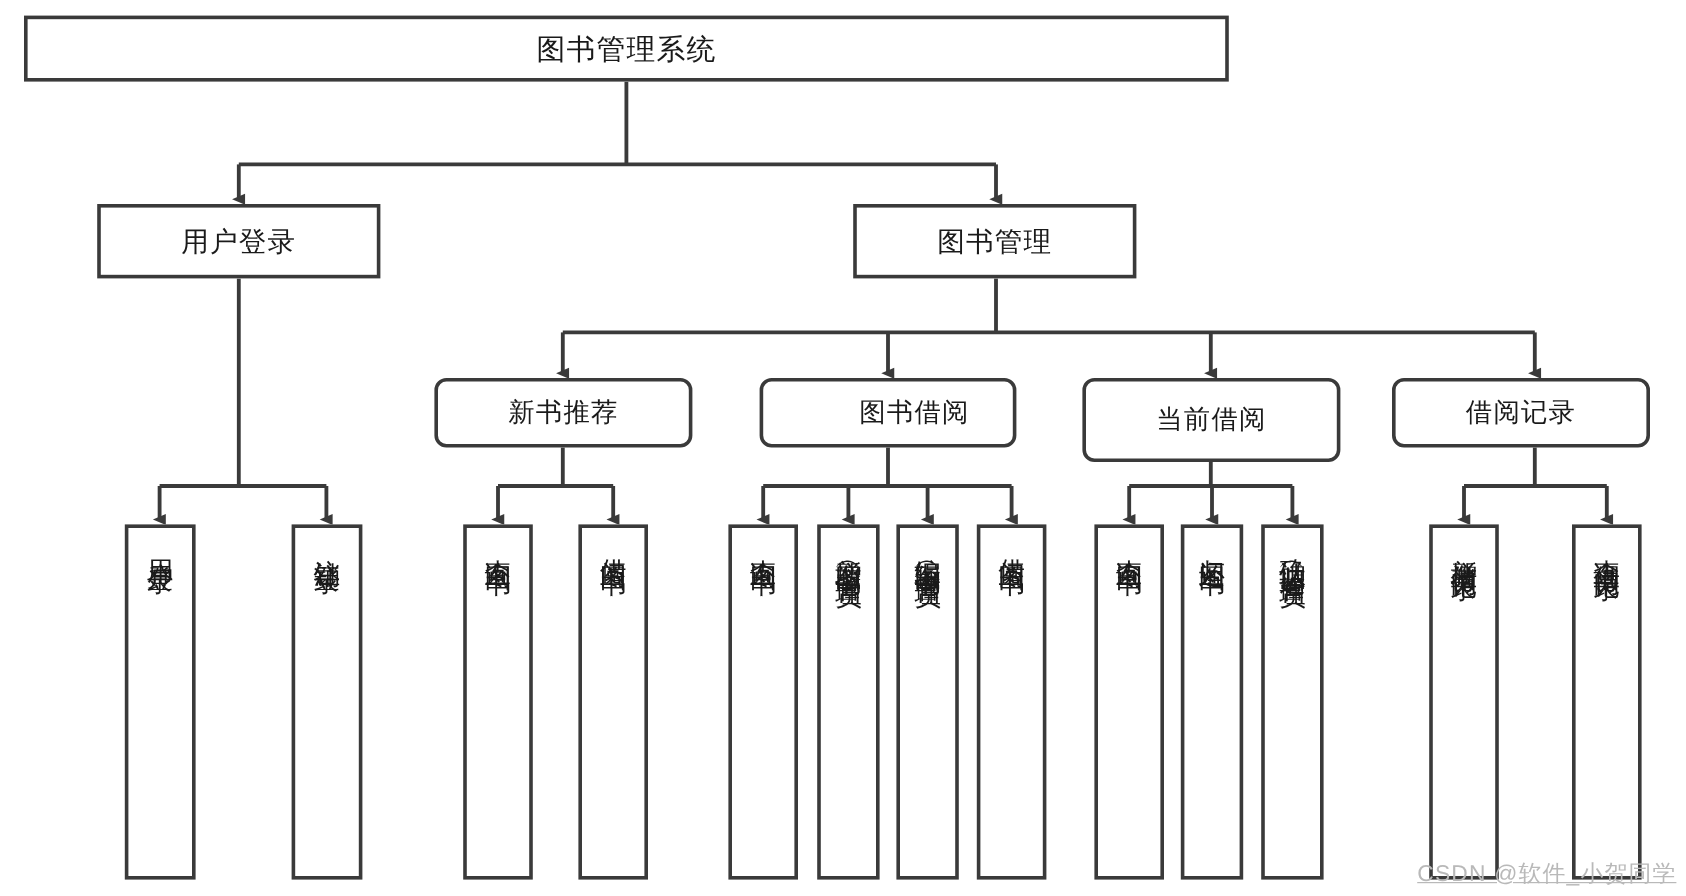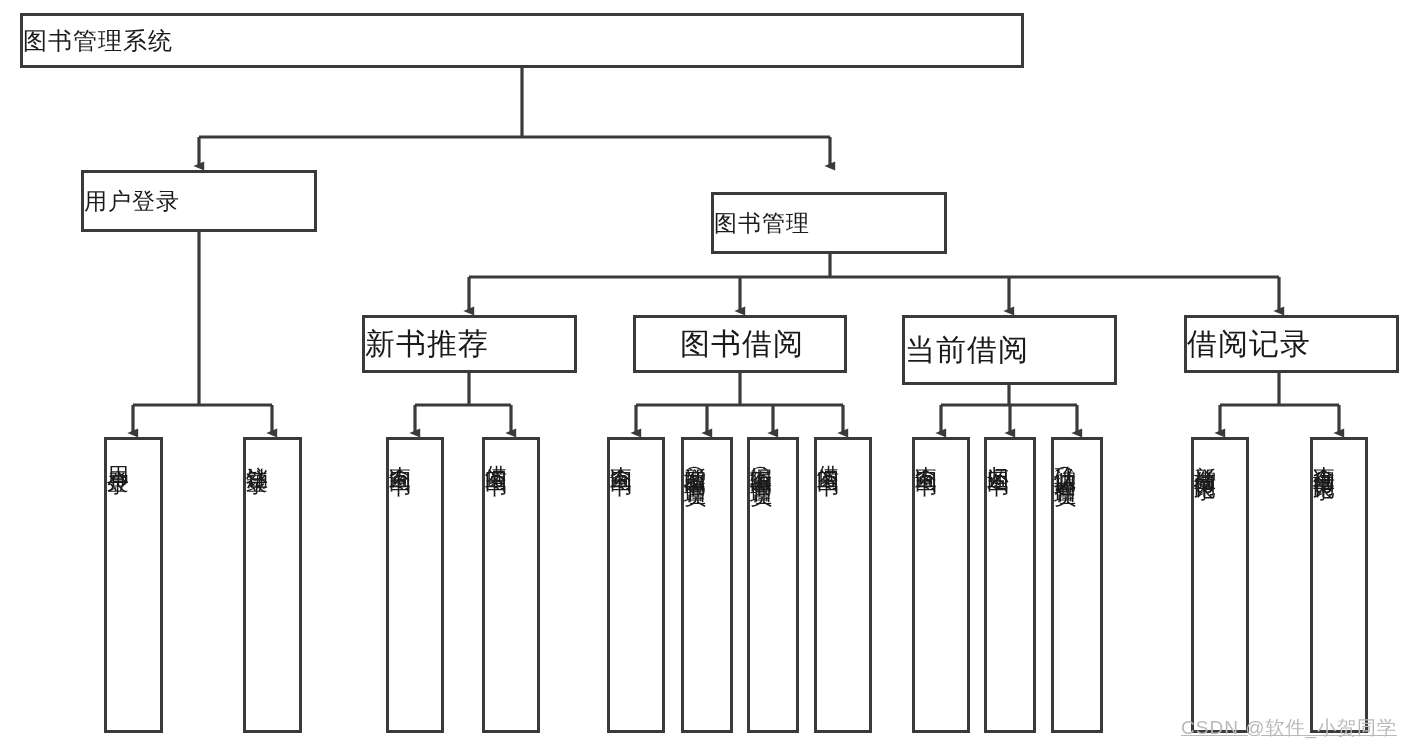--- a/index.html
+++ b/index.html
@@ -27,30 +27,32 @@
     height: 747px;
     pointer-events: none;
   }
   .node {
     position: absolute;
     box-sizing: border-box;
     border: 3px solid #3a3a3a;
     background: #ffffff;
     display: flex;
     align-items: center;
+    justify-content: center;
     color: #1a1a1a;
   }
   .node-root {
     font-size: 24px;
   }
   .node-l2 {
     font-size: 23px;
   }
   .node-l3 {
-    font-size: 30px;
+    font-size: 22px;
+    border-radius: 10px;
   }
   .node-leaf {
     font-size: 22px;
     align-items: flex-start;
     padding-top: 8px;
   }
   .vtext {
     writing-mode: vertical-rl;
     text-orientation: upright;
     letter-spacing: 3px;
@@ -131,34 +133,34 @@
     </g>
   </svg>
 
   <div class="node node-root" style="left:20px; top:13px; width:1004px; height:55px;">
     <span class="htext">图书管理系统</span>
   </div>
 
   <div class="node node-l2" style="left:81px; top:170px; width:236px; height:62px;">
     <span class="htext">用户登录</span>
   </div>
-  <div class="node node-l2" style="left:711px; top:170px; width:236px; height:62px;margin-top:22px;">
+  <div class="node node-l2" style="left:711px; top:170px; width:236px; height:62px;">
     <span class="htext">图书管理</span>
   </div>
 
   <div class="node node-l3" style="left:362px; top:315px; width:215px; height:58px;">
     <span class="htext">新书推荐</span>
   </div>
   <div class="node node-l3" style="left:633px; top:315px; width:214px; height:58px;padding-left:44px;">
     <span class="htext">图书借阅</span>
   </div>
   <div class="node node-l3" style="left:902px; top:315px; width:215px; height:70px;">
     <span class="htext">当前借阅</span>
   </div>
-  <div class="node node-l3" style="left:1184px; top:315px; width:215px; height:58px;">
+  <div class="node node-l3" style="left:1160px; top:315px; width:215px; height:58px;">
     <span class="htext">借阅记录</span>
   </div>
 
   <div class="node node-leaf" style="left:104px; top:437px; width:59px; height:296px;">
     <span class="vtext">用户登录</span>
   </div>
   <div class="node node-leaf" style="left:243px; top:437px; width:59px; height:296px;">
     <span class="vtext">注销登录</span>
   </div>
 

